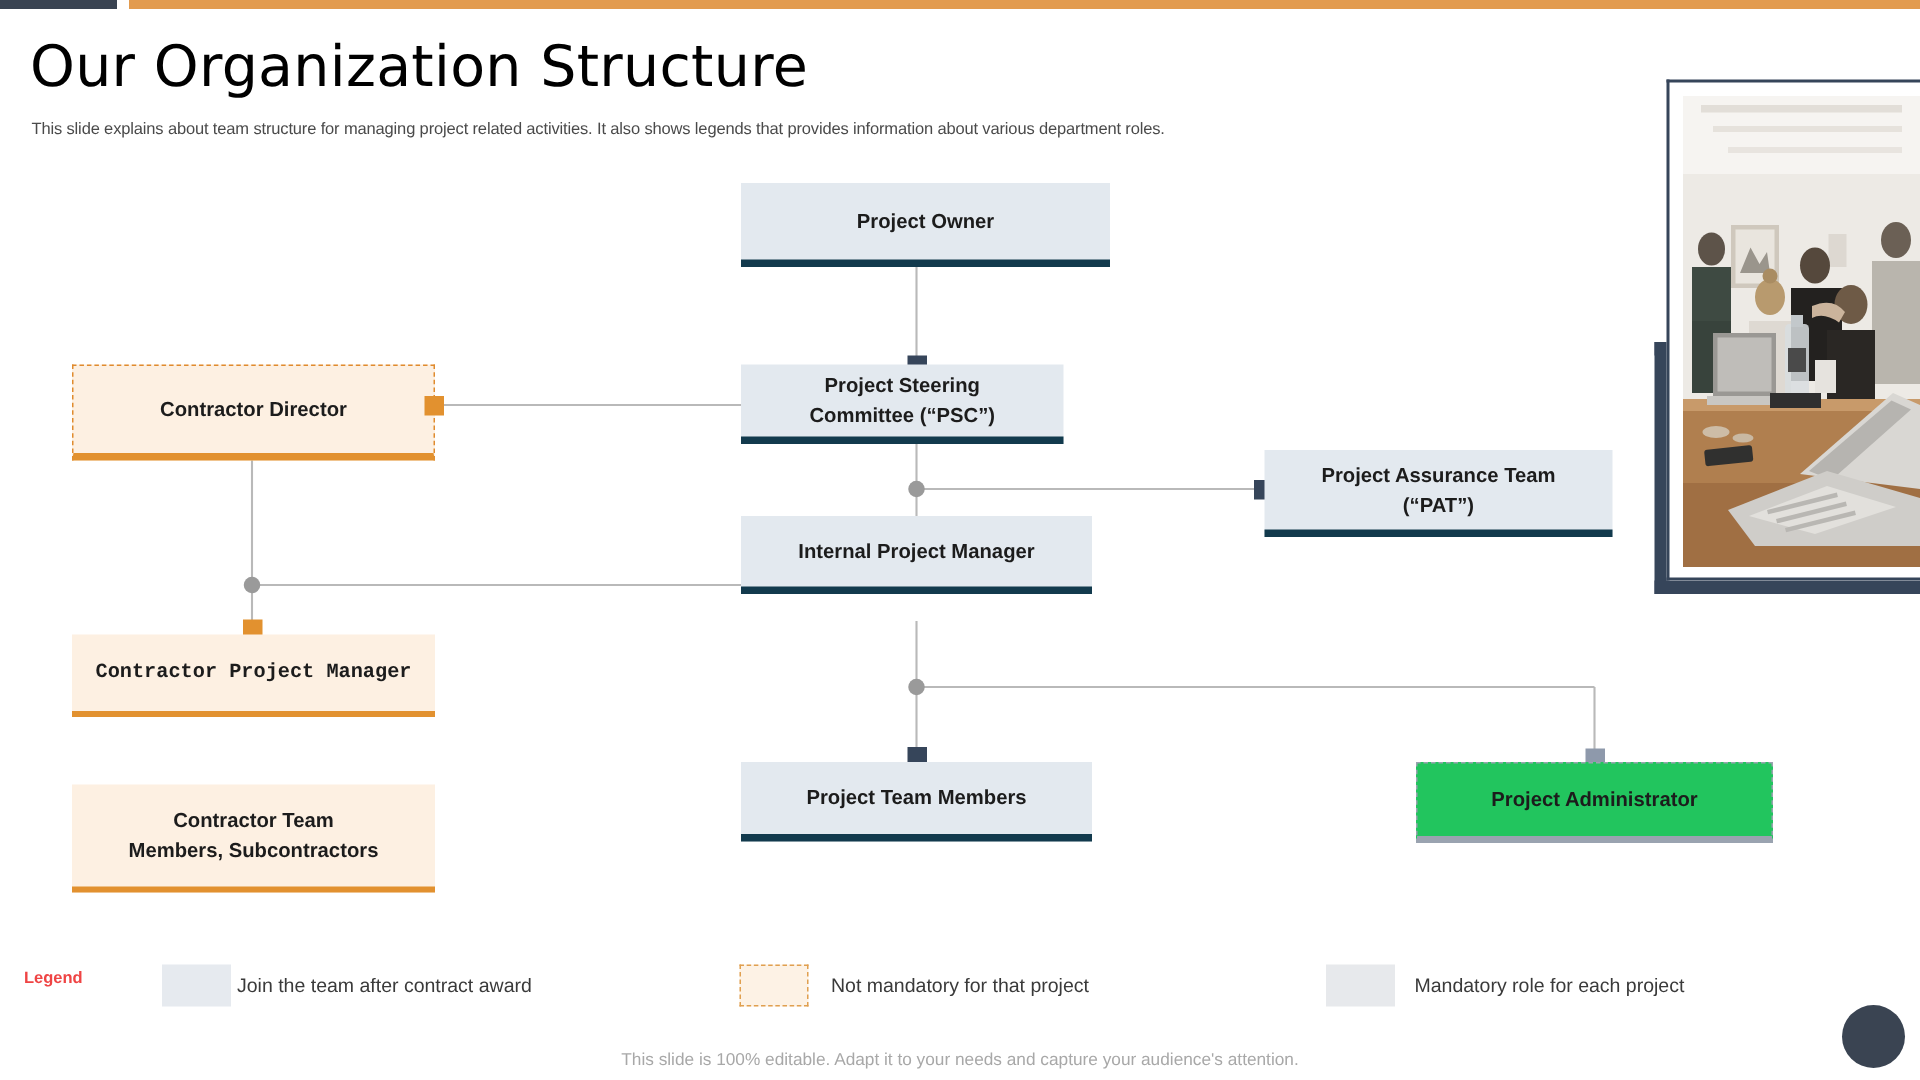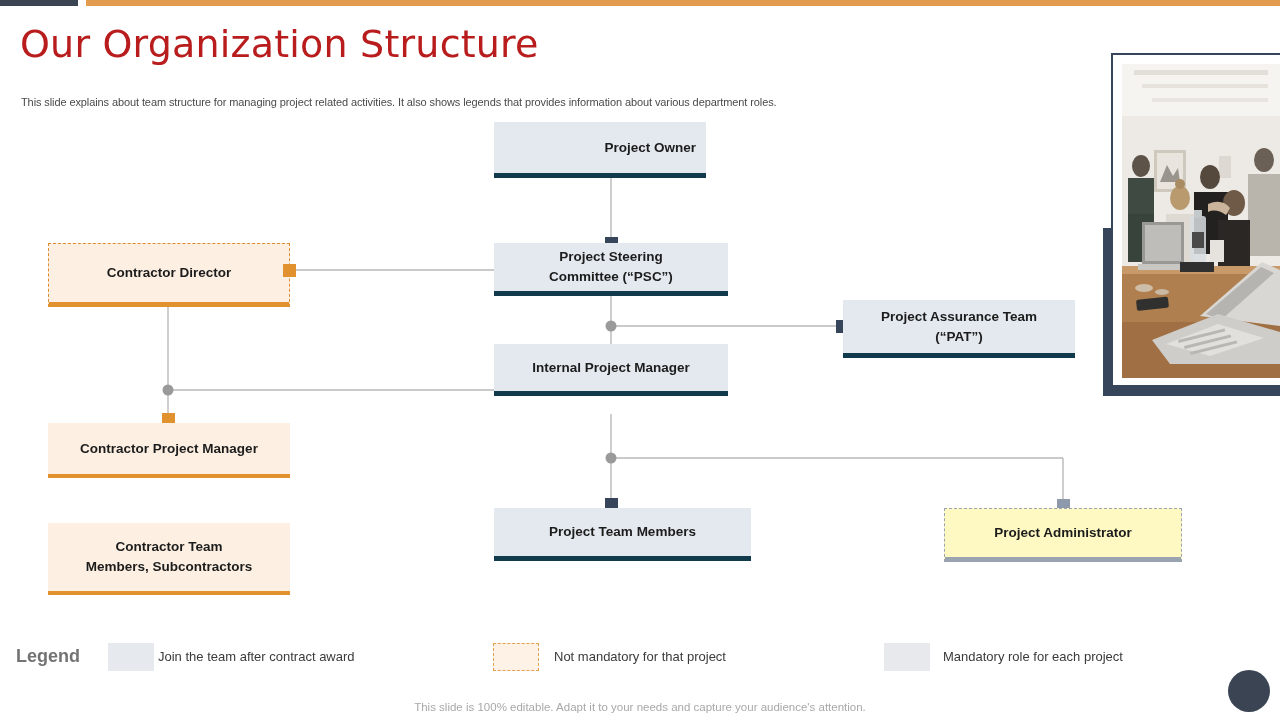--- a/index.html
+++ b/index.html
@@ -22,31 +22,30 @@
     width: 1194px; height: 6px;
     background: #e29b4f;
   }
 
   
   .page-title {
     position: absolute; left: 20px; top: 22px;
     font-size: 38px;
     font-weight: 400;
     letter-spacing: 0.2px;
-    color: #b91c1c;
+    color: #000000;
     font-family: "DejaVu Sans", sans-serif;
     white-space: nowrap;
   }
   .page-subtitle {
     position: absolute; left: 21px; top: 80px;
     font-size: 11px;
     color: #4a4a4a;
     white-space: nowrap;
     letter-spacing: -0.1px;
-    margin-top: 16px;
   }
 
   
   .photo-frame {
     position: absolute;
     left: 1103px; top: 228px;
     width: 177px; height: 168px;
     border: 9px solid #36455a;
     border-right: none;
     background: transparent;
@@ -97,38 +96,38 @@
     border: 1px dashed #e08b2e;
     border-bottom: 5px solid #e2912f;
   }
   
   .node.orange-solid {
     background: #fdf0e2;
     border-bottom: 4px solid #e2912f;
   }
   
   .node.gray-dashed {
-    background: #fef9c3;
+    background: #22c55e;
     border: 1px dashed #9aa3b0;
     border-bottom: 5px solid #9aa3b0;
   }
 
   
   .cnode {
     position: absolute;
     width: 13px; height: 13px;
   }
   .cnode.dark  { background: #36455a; }
   .cnode.orng  { background: #e2912f; }
   .cnode.gray  { background: #8e99ab; }
 
   
   .legend-title {
     position: absolute; left: 16px; top: 646px;
-    font-size: 18px; font-weight: bold; color: #737373;
+    font-size: 11px; font-weight: bold; color: #ef4444;
   }
   .swatch { position: absolute; width: 46px; height: 28px; }
   .swatch.blue   { background: #e6eaef; }
   .swatch.orange { background: #fdf2e5; border: 1px dashed #e0a050; }
   .swatch.gray   { background: #e7e9ec; }
   .legend-text {
     position: absolute;
     font-size: 13px;
     color: #3a3a3a;
     white-space: nowrap;
@@ -247,56 +246,56 @@
 
     <line x1="168" y1="294" x2="168" y2="420"></line>
     <line x1="168" y1="390" x2="494" y2="390"></line>
   </g>
 
   <circle cx="611" cy="326" r="5.5" fill="#9a9a9a"></circle>
   <circle cx="611" cy="458" r="5.5" fill="#9a9a9a"></circle>
   <circle cx="168" cy="390" r="5.5" fill="#9a9a9a"></circle>
 </svg>
 
-<div class="node blue" style="left:494px; top:122px; width:212px; height:56px;justify-content:flex-end;">
+<div class="node blue" style="left:494px; top:122px; width:246px; height:56px;">
   <span class="label">Project Owner</span>
 </div>
 
 <div class="cnode dark" style="left:605px; top:237px;"></div>
-<div class="node blue" style="left:494px; top:243px; width:234px; height:53px;">
+<div class="node blue" style="left:494px; top:243px; width:215px; height:53px;">
   <span class="label">Project Steering<br>Committee (“PSC”)</span>
 </div>
 
 <div class="cnode dark" style="left:836px; top:320px;"></div>
 <div class="node blue" style="left:843px; top:300px; width:232px; height:58px;">
   <span class="label">Project Assurance Team<br>(“PAT”)</span>
 </div>
 
 <div class="cnode dark" style="left:605px; top:356px;"></div>
 <div class="node blue" style="left:494px; top:344px; width:234px; height:52px;">
   <span class="label">Internal Project Manager</span>
 </div>
 
 <div class="cnode dark" style="left:605px; top:498px;"></div>
-<div class="node blue" style="left:494px; top:508px; width:257px; height:53px;">
+<div class="node blue" style="left:494px; top:508px; width:234px; height:53px;">
   <span class="label">Project Team Members</span>
 </div>
 
 <div class="cnode gray" style="left:1057px; top:499px;"></div>
 <div class="node gray-dashed" style="left:944px; top:508px; width:238px; height:54px;">
   <span class="label">Project Administrator</span>
 </div>
 
 <div class="node orange-dashed" style="left:48px; top:243px; width:242px; height:64px;">
   <span class="label">Contractor Director</span>
 </div>
 <div class="cnode orng" style="left:283px; top:264px;"></div>
 
 <div class="cnode orng" style="left:162px; top:413px;"></div>
-<div class="node orange-solid" style="left:48px; top:423px; width:242px; height:55px;">
+<div class="node orange-solid" style="left:48px; top:423px; width:242px; height:55px;font-family:Liberation Mono, monospace;">
   <span class="label">Contractor Project Manager</span>
 </div>
 
 <div class="node orange-solid" style="left:48px; top:523px; width:242px; height:72px;">
   <span class="label">Contractor Team<br>Members, Subcontractors</span>
 </div>
 
 <div class="legend-title">Legend</div>
 
 <div class="swatch blue" style="left:108px; top:643px;"></div>

